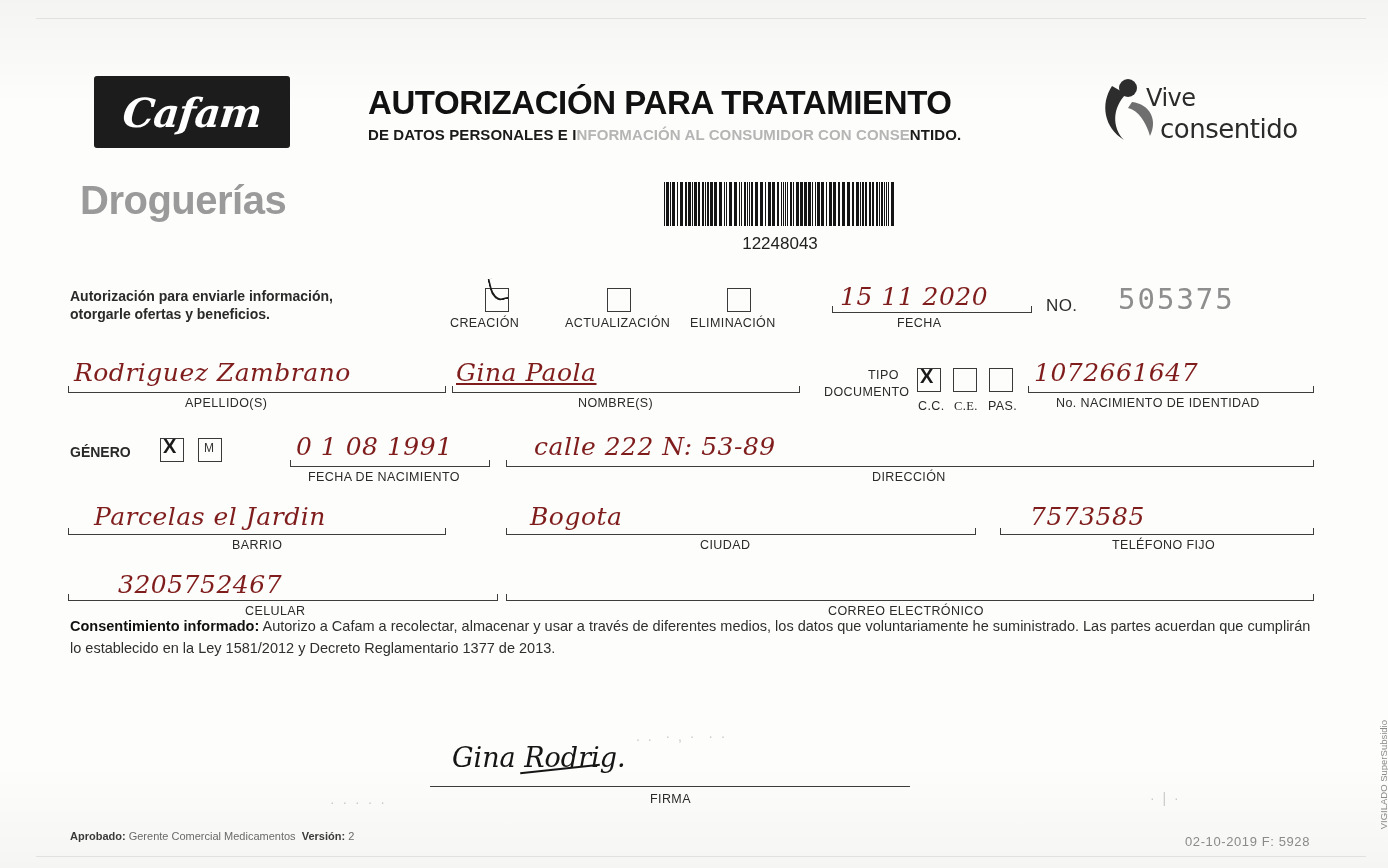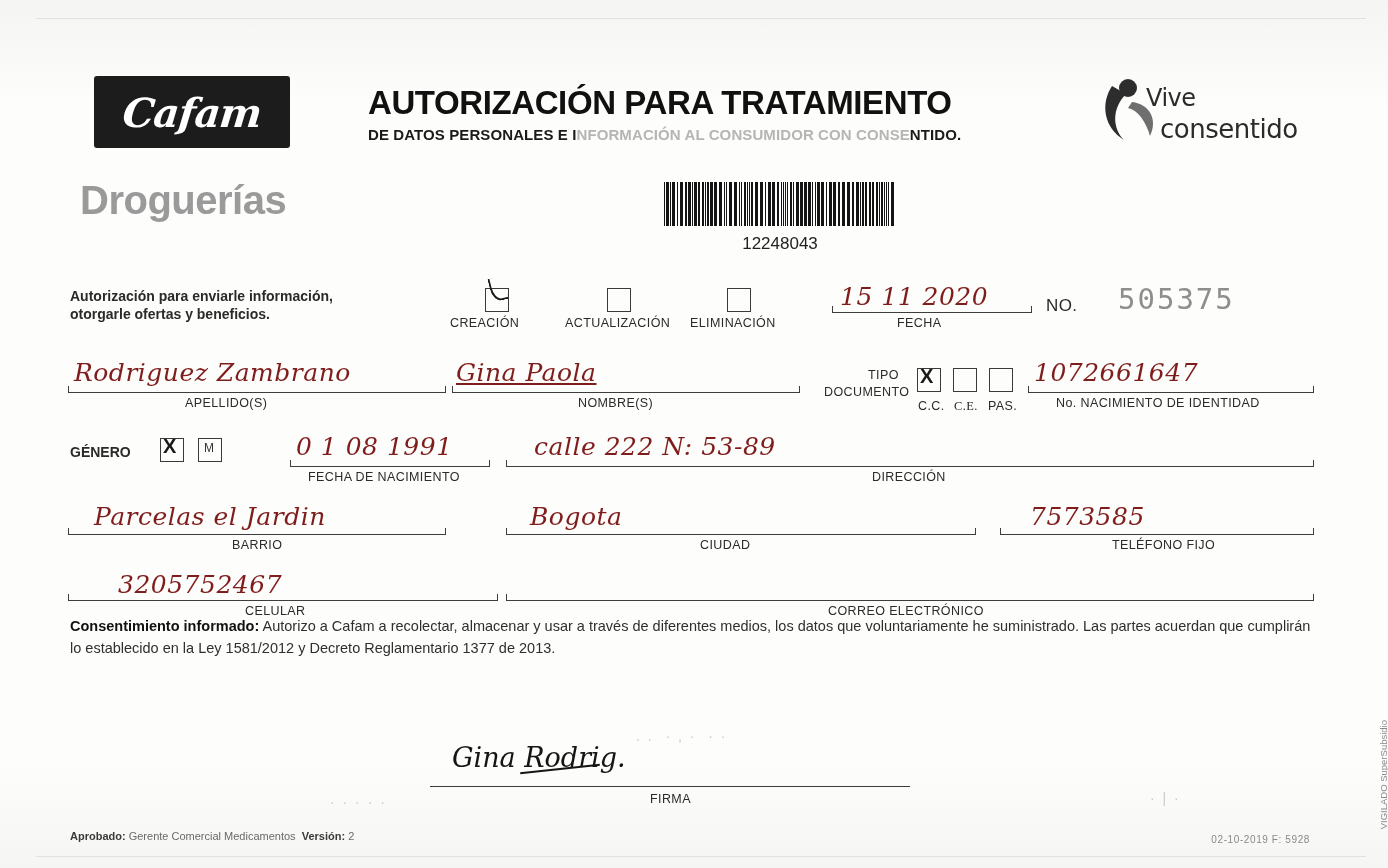--- a/index.html
+++ b/index.html
@@ -273,21 +273,21 @@
     left: 70px;
     top: 830px;
     font-size: 11px;
     color: #6a6a6a;
   }
   .footer-left b { color: #3a3a3a; }
   .footer-right {
     position: absolute;
     right: 78px;
     top: 834px;
-    font-size: 10px;
+    font-size: 13px;
     color: #8a8a8a;
     letter-spacing: 0.6px;
   }
   .side-vert {
     position: absolute;
     right: 10px;
     top: 720px;
     font-size: 9.5px;
     color: #8a8a8a;
     transform: rotate(-90deg);

